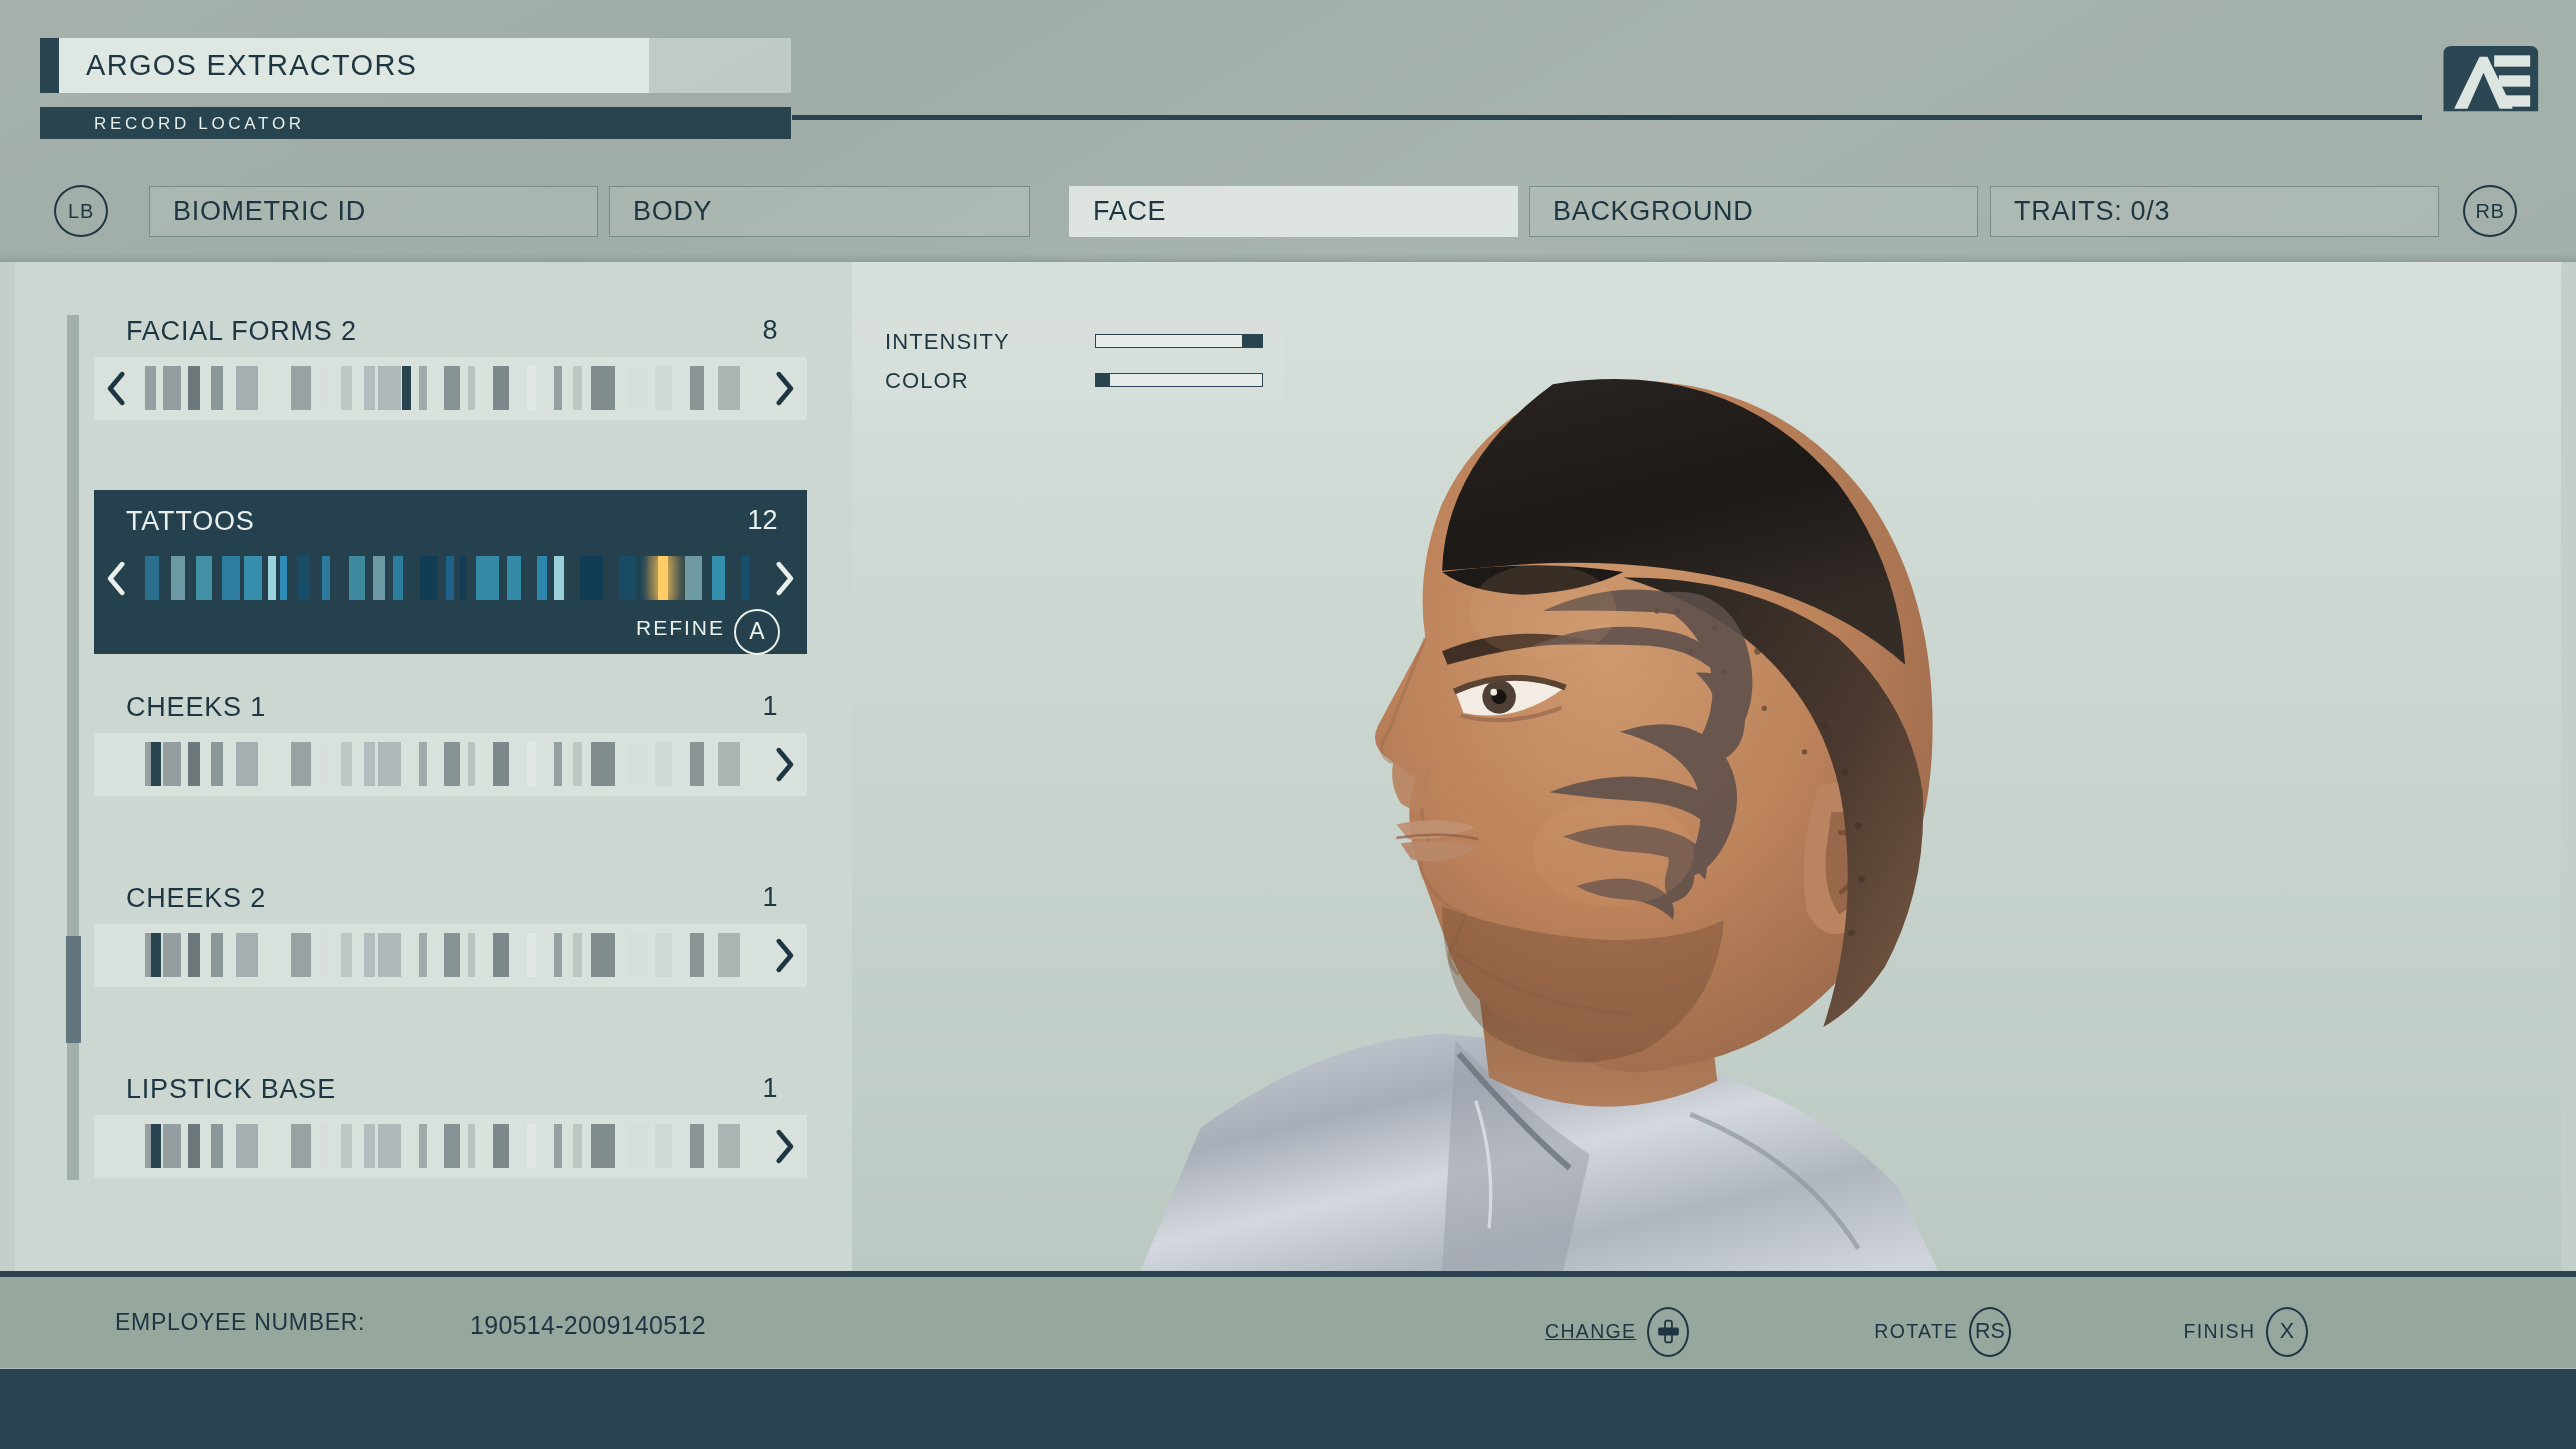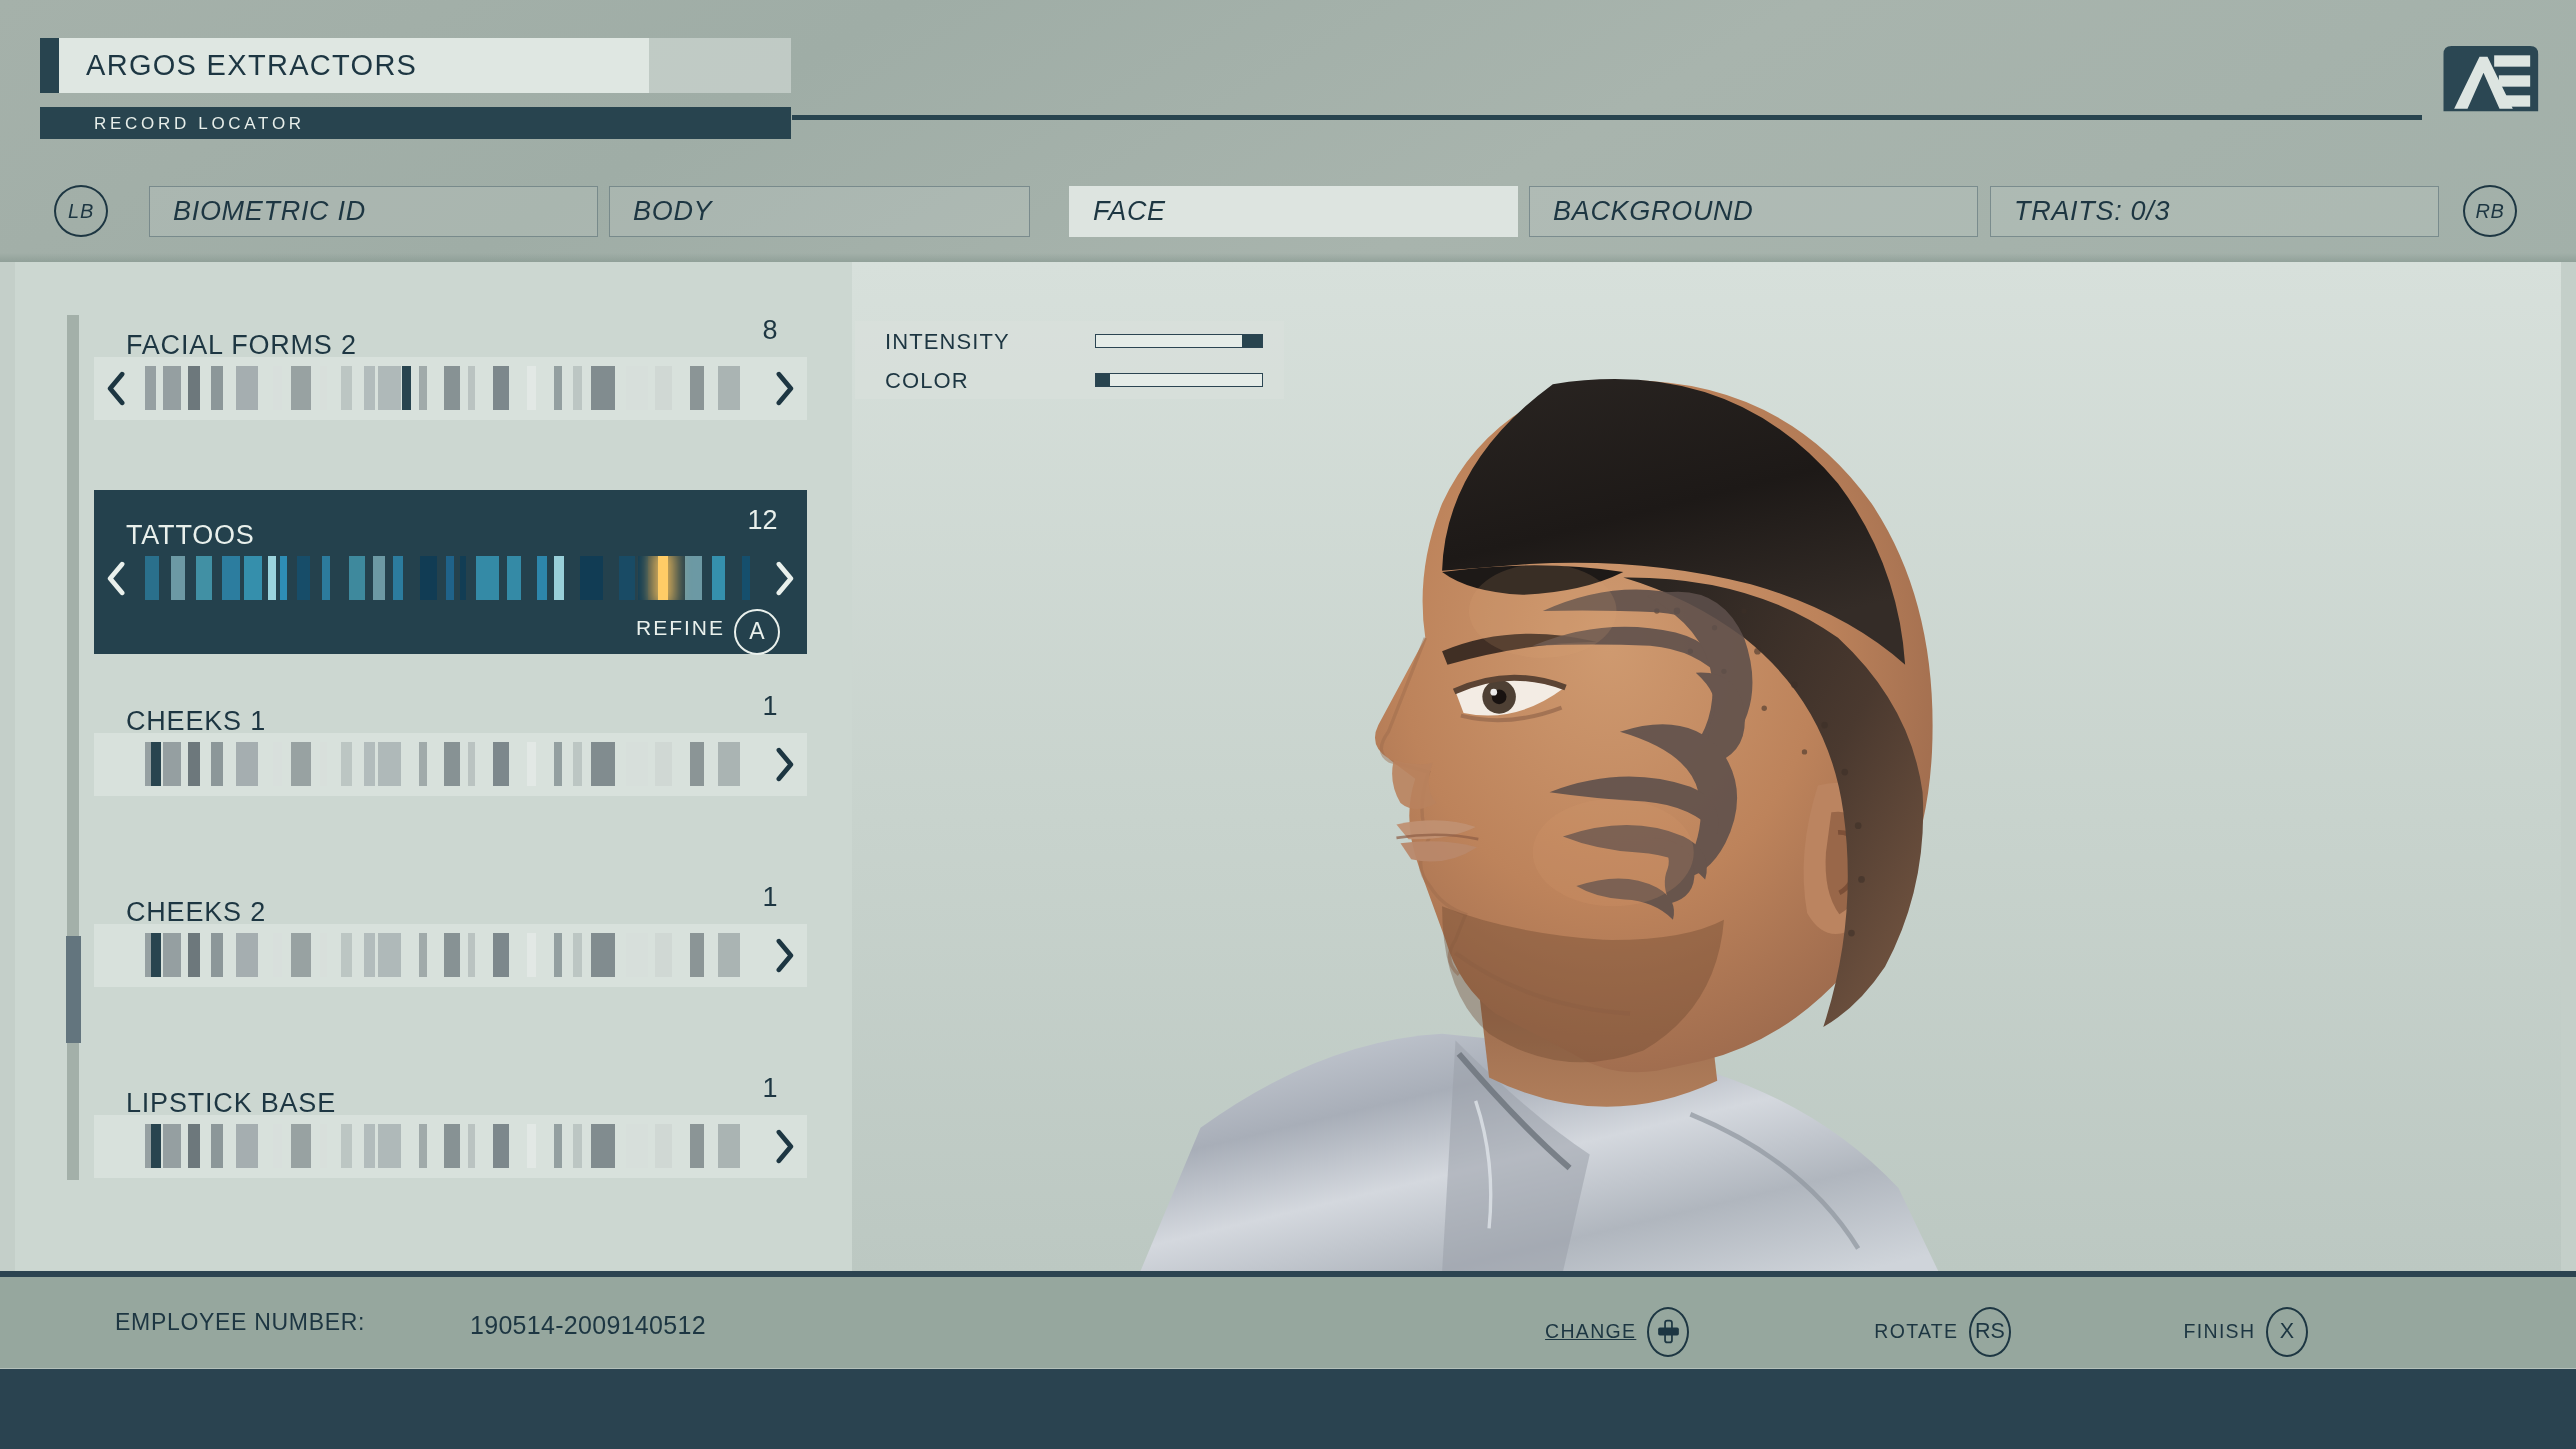--- a/index.html
+++ b/index.html
@@ -54,21 +54,21 @@
     position:absolute; left:792px; top:115px; width:1630px; height:4.7px;
     background:#28444f;
   }
 
   
   #ae-logo{
     position:absolute; right:27px; top:42px; width:119px; height:72px;
   }
 
   
-  #tabrow{ position:absolute; left:0; top:176px; width:2576px; height:74px;font-style:italic; }
+  #tabrow{ position:absolute; left:0; top:176px; width:2576px; height:74px; }
   .bumper{
     position:absolute; top:9.4px; width:54px; height:52px;
     border:2.7px solid #1d3642; border-radius:27px/26px;
     color:#1d3642; font-size:20px; letter-spacing:0.7px;
     display:flex; align-items:center; justify-content:center;
   }
   #bumper-lb{ left:54px; }
   #bumper-rb{ left:2463px; }
   .tab{
     position:absolute; top:10px; height:51px;
@@ -103,21 +103,21 @@
     background:#a3b0a9;
   }
   #scroll-thumb{
     position:absolute; left:66px; top:936px; width:14.8px; height:107px;
     background:#63757e;
   }
 
   .opt-row{ position:absolute; left:94px; width:713px; }
   .opt-head{ position:relative; height:42px; }
   .opt-label{
-    position:absolute; left:32px; top:15px; font-size:27px; letter-spacing:0.8px;
+    position:absolute; left:32px; top:1px; font-size:27px; letter-spacing:0.8px;
     color:#1d3642; white-space:nowrap;
   }
   .opt-value{
     position:absolute; right:29.5px; top:0; font-size:27px; color:#1d3642;
   }
   .strip-wrap{
     position:relative; height:63px; background:rgba(223,230,226,.62);
   }
   .arrow{
     position:absolute; top:50%; transform:translateY(-50%);

